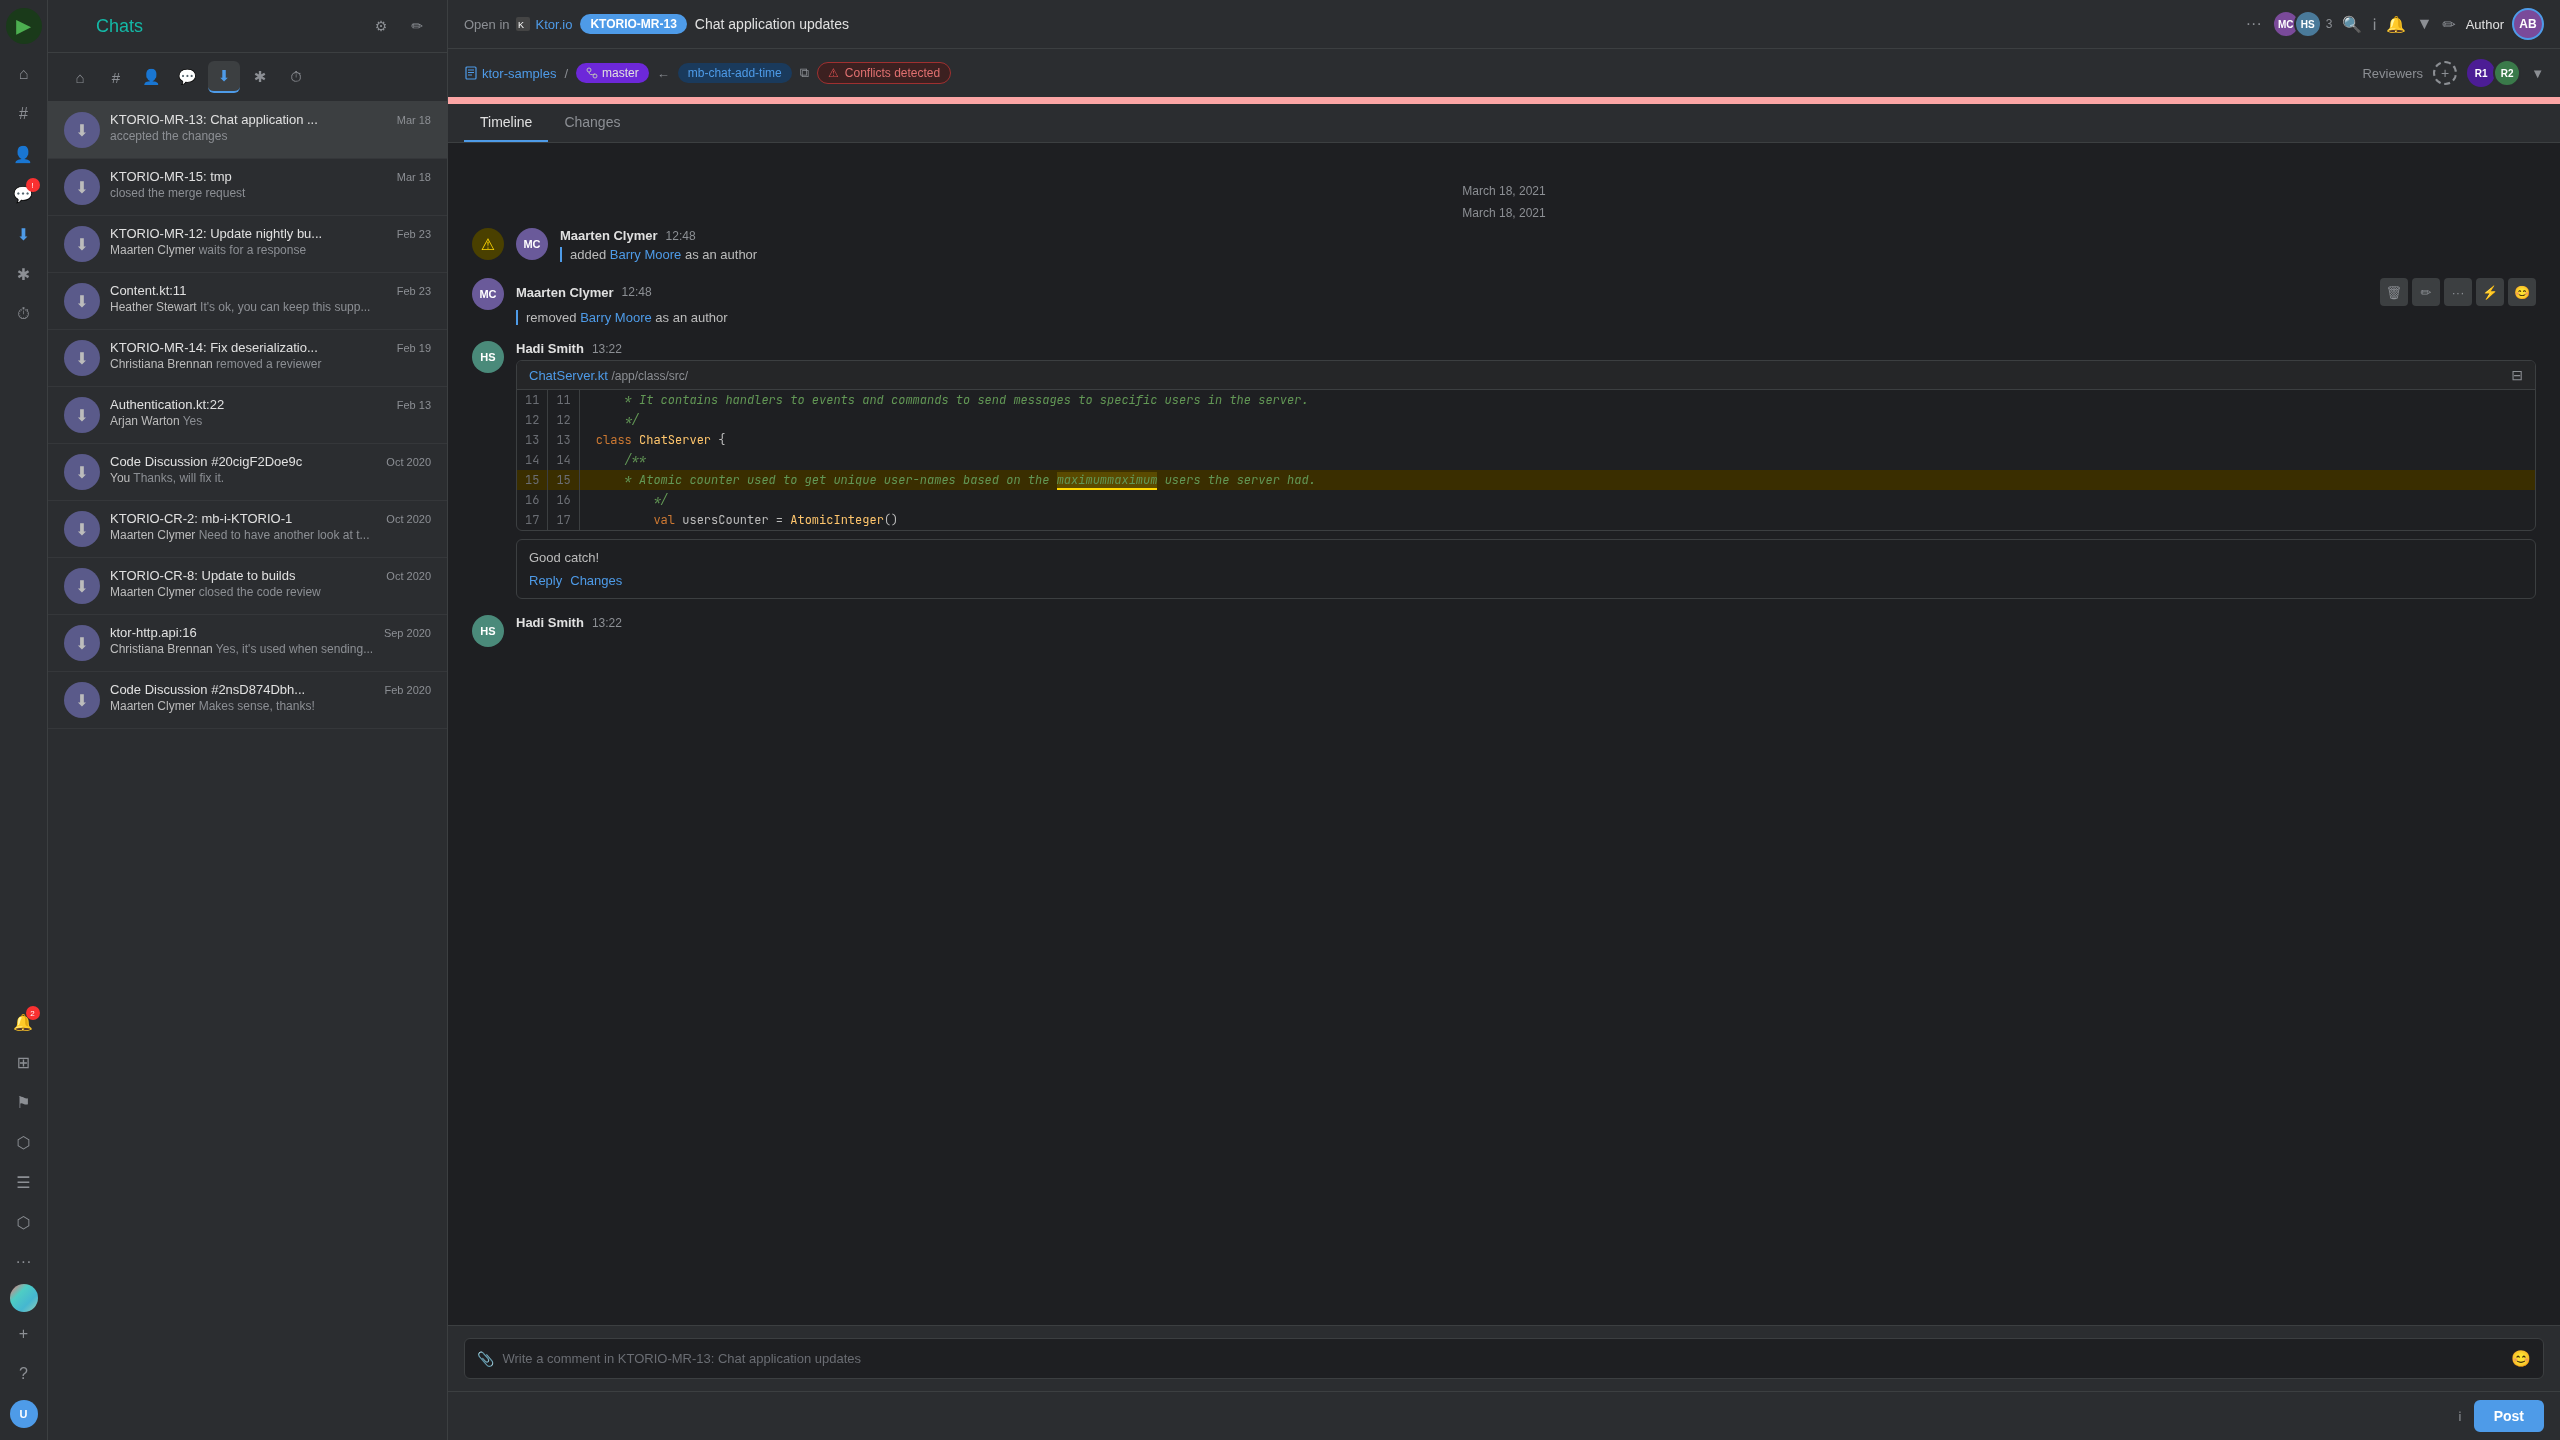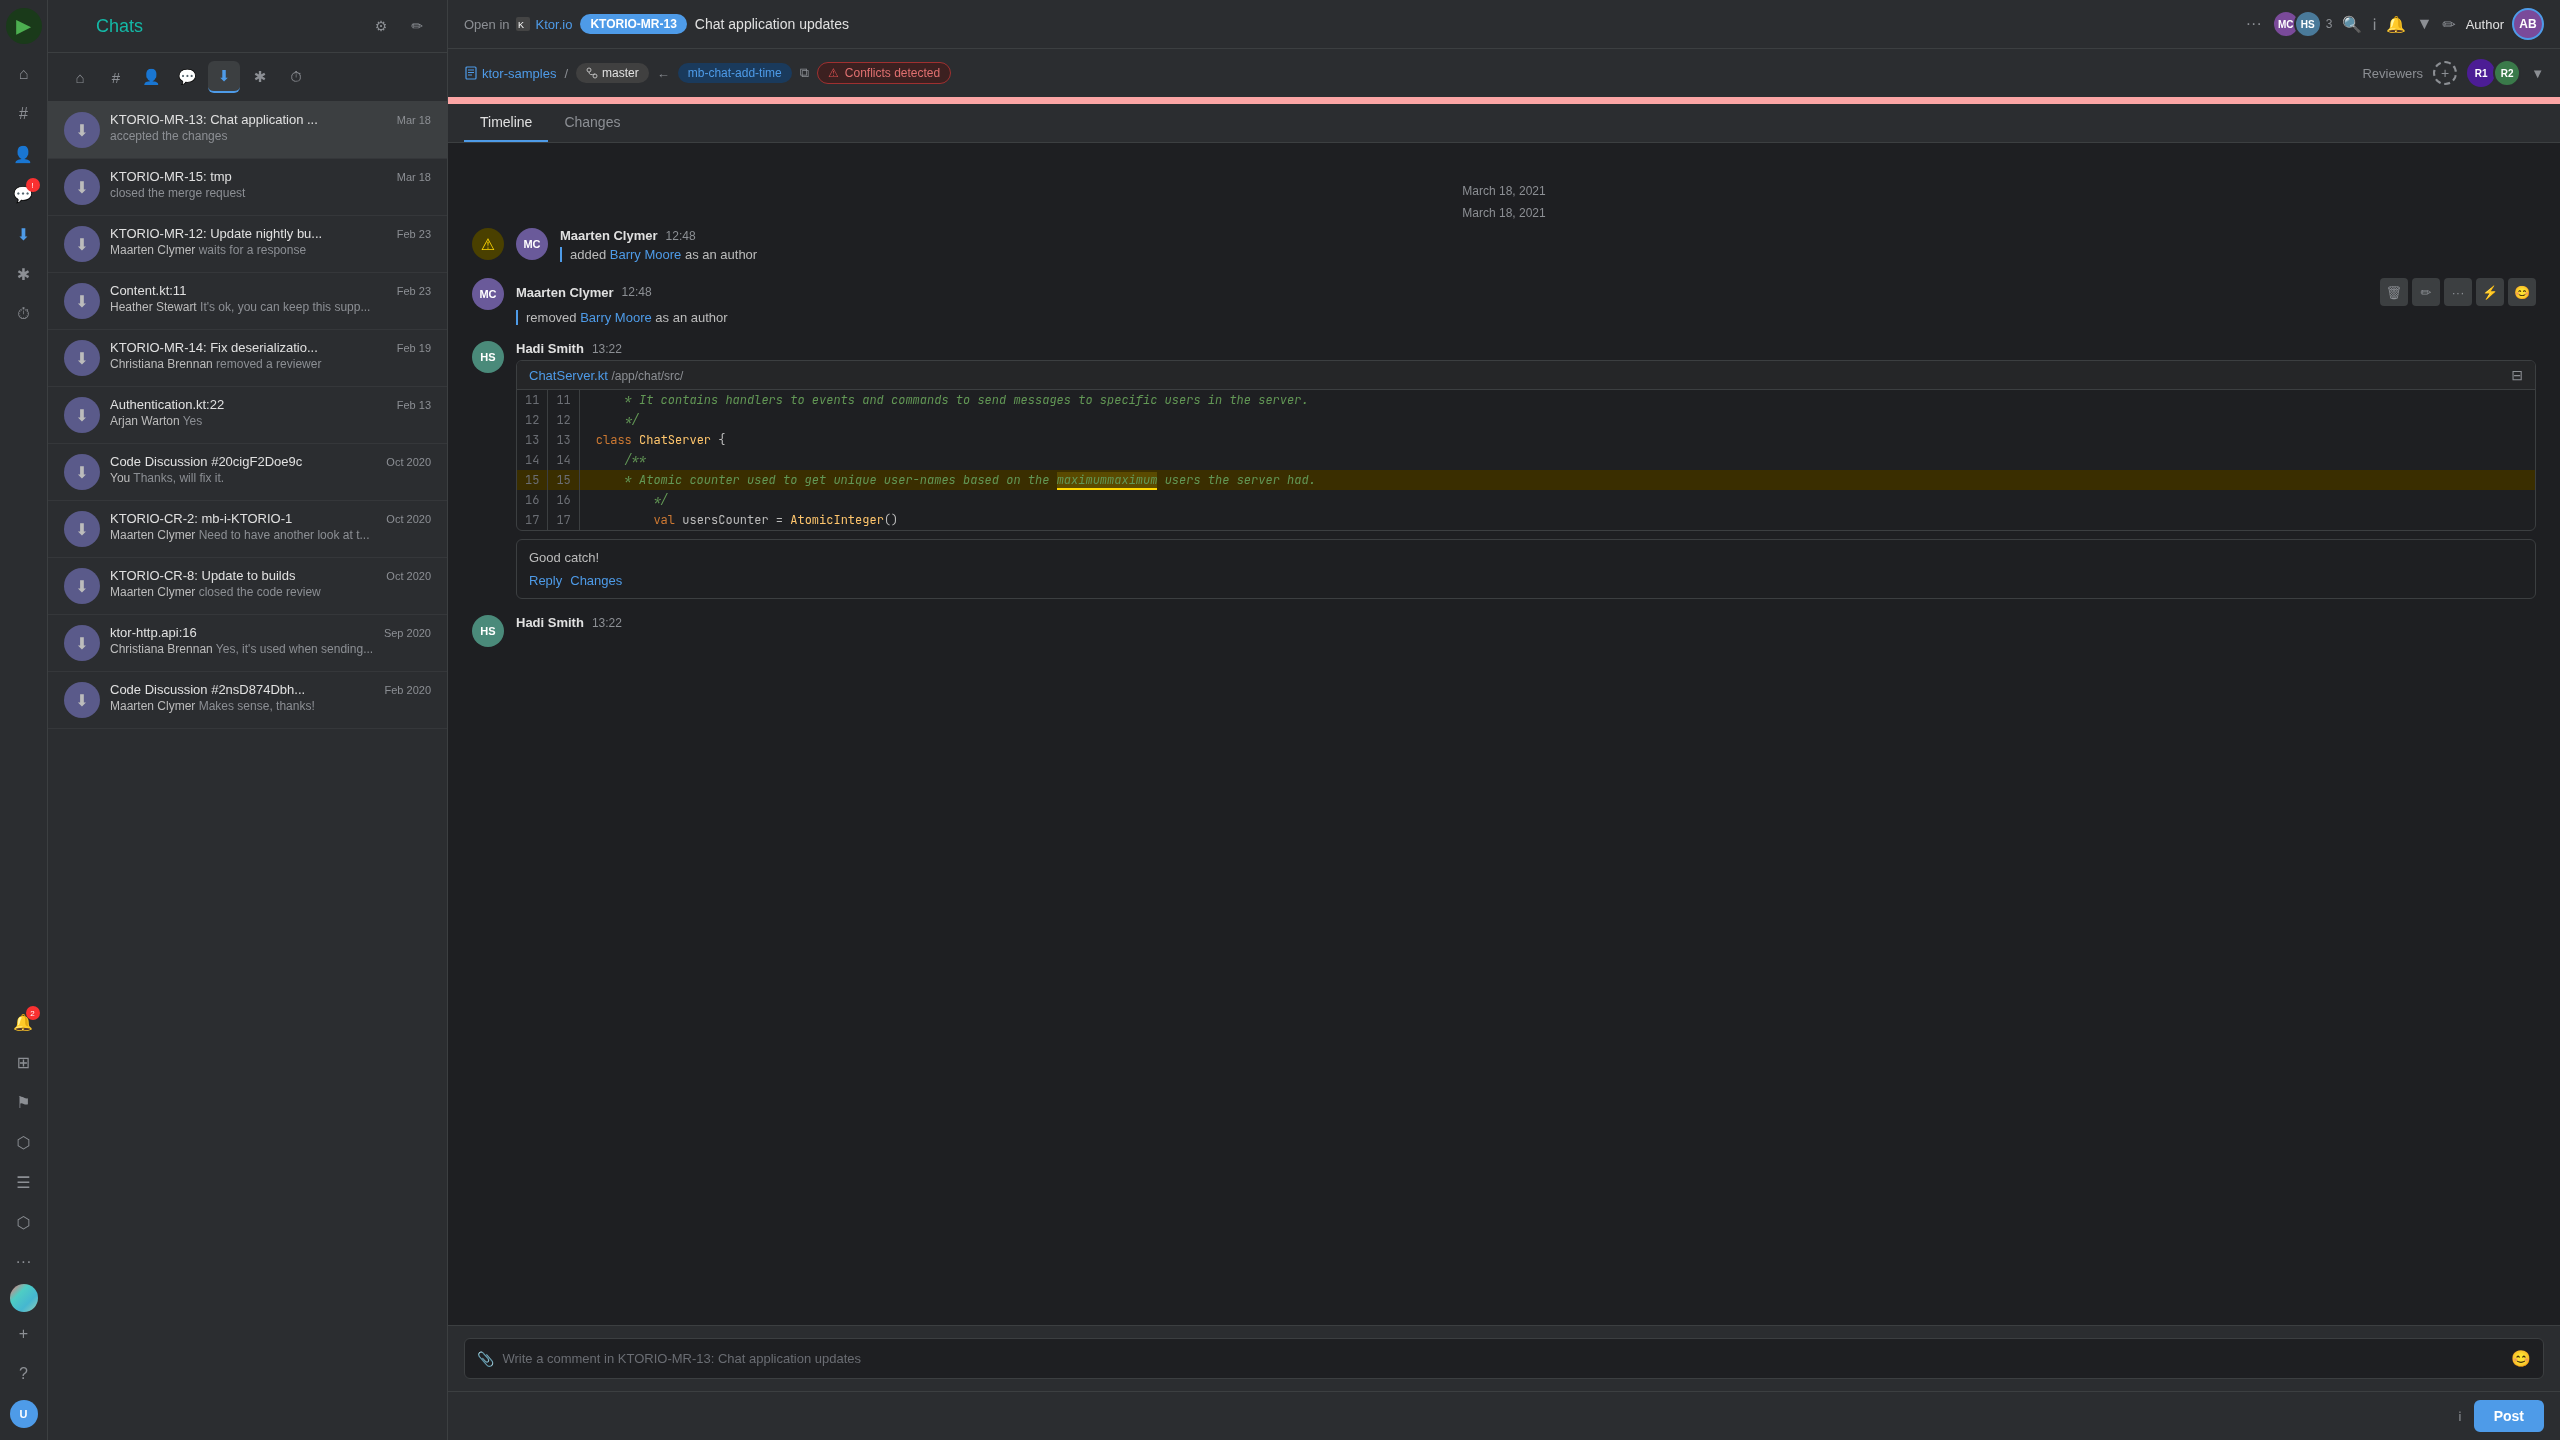--- a/index.html
+++ b/index.html
@@ -315,21 +315,21 @@
     .breadcrumb-item {
       display: flex;
       align-items: center;
       gap: 4px;
       color: #4e9be8;
       cursor: pointer;
       font-size: 13px;
     }
     .breadcrumb-sep { color: #8c8f94; }
     .branch-badge {
-      background: #404040;
+      background: #6d28d9;
       color: #e0e0e0;
       padding: 3px 10px;
       border-radius: 12px;
       font-size: 12px;
       display: flex;
       align-items: center;
       gap: 4px;
     }
     .branch-badge-blue {
       background: #1a3a5c;
@@ -967,21 +967,21 @@
         <div class="event-content">
           <div class="event-header">
             <span class="event-author">Hadi Smith</span>
             <span class="event-time">13:22</span>
           </div>
 
           <div class="code-block">
             <div class="code-block-header">
               <div>
                 <span class="code-file-name">ChatServer.kt</span>
-                <span class="code-file-path"> /app/chat/src/</span>
+                <span class="code-file-path"> /app/class/src/</span>
               </div>
               <div class="code-copy-btn">⊟</div>
             </div>
             <table class="code-table">
               <tbody>
                   <tr>
                 <td class="line-num">11</td>
                 <td class="line-num">11</td>
                 <td class="code-content"><span class="cm">    * It contains handlers to events and commands to send messages to specific users in the server.</span></td>
               </tr>

